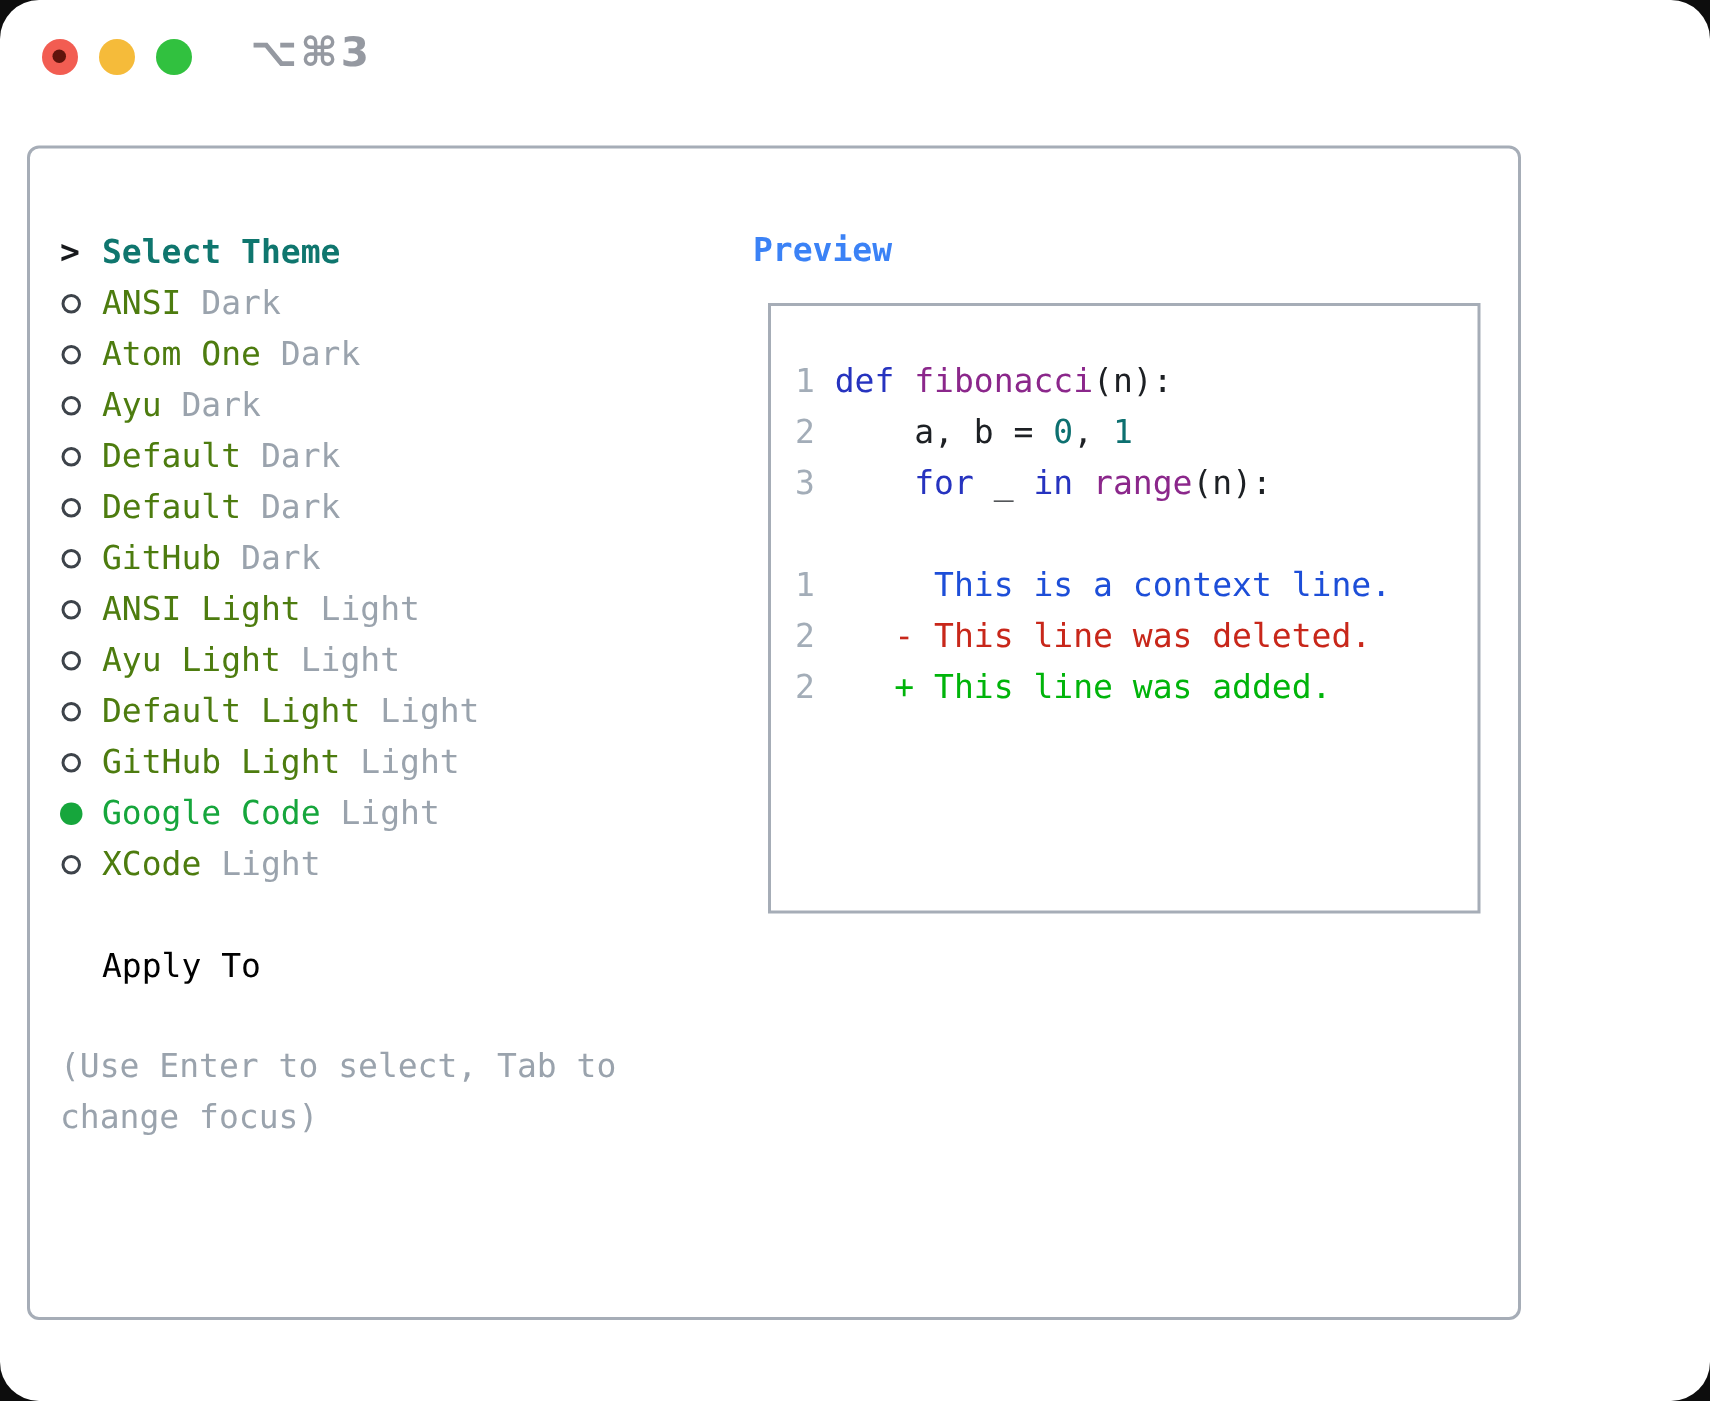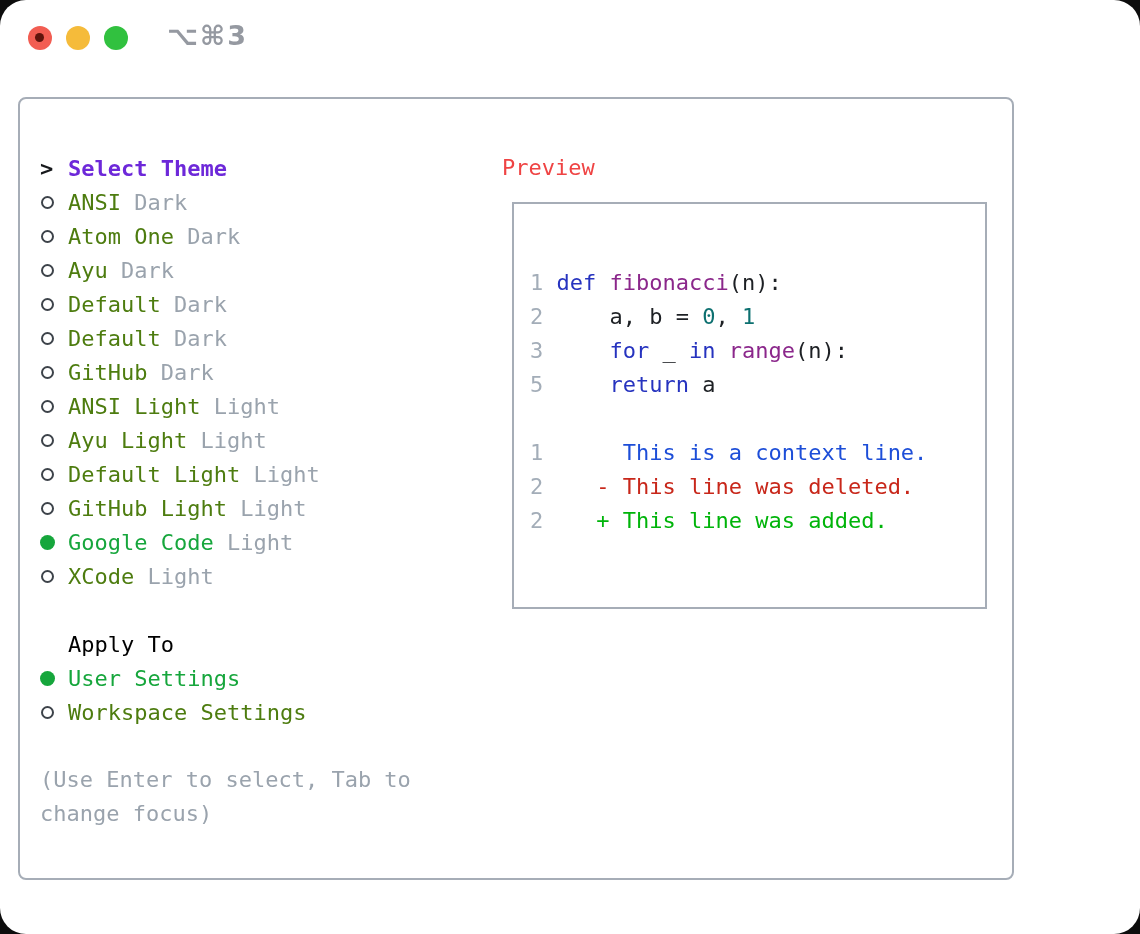--- a/index.html
+++ b/index.html
@@ -33,36 +33,36 @@
     border:2px solid #a6adb7; border-radius:8px; background:#fff;
   }
 
   
   .left-col { position:absolute; left:20px; top:52px; width:450px; }
   .row { display:flex; align-items:center; height:34px; font-size:22px; white-space:pre; }
   .cell-pre { width:28px; flex:0 0 28px; display:flex; align-items:center; }
   .caret { font-weight:bold; color:#17191c; font-size:22px; }
   .ring { width:13px; height:13px; border:2px solid #3d434a; border-radius:50%; margin-left:1px; }
   .dot  { width:15px; height:15px; background:#16a63c; border-radius:50%; }
-  .hd   { font-weight:bold; color:#6d28d9; }
+  .hd   { font-weight:bold; color:#0f766e; }
   .name { color:#4d7c0f; }
   .tag  { color:#9aa3ad; }
   .selected .name { color:#16a63c; }
   .spacer { height:34px; }
   .plain-hd { color:#000000; }
   .hint { height:34px; line-height:34px; font-size:22px; color:#9aa3ad; white-space:pre; }
 
   
   .preview-heading {
     position:absolute; left:482px; top:52px; height:34px; line-height:34px;
-    font-size:22px; font-weight:normal; color:#ef4444;
+    font-size:22px; font-weight:bold; color:#3b82f6;
   }
   .preview-box {
     position:absolute; left:492px; top:103px; width:475px; height:407px;
-    border:2px solid #a6adb7; background:#fff; padding:62px 0 0 16px; overflow:hidden;
+    border:2px solid #a6adb7; background:#fff; padding:34px 0 0 16px; overflow:hidden;
   }
   .code-line { height:34px; line-height:34px; font-size:22px; white-space:pre; }
   .ln     { color:#a3adb8; }
   .tk-pl  { color:#1d2024; }
   .tk-kw  { color:#2633bf; }
   .tk-fn  { color:#8b278b; }
   .tk-num { color:#0d7070; }
   .tk-ctx { color:#1d4ed8; }
   .tk-del { color:#c8271a; }
   .tk-add { color:#00b40a;text-align:center; }
@@ -102,41 +102,36 @@
           <div class="row item"><span class="cell-pre"><span class="ring"></span></span><span class="name">XCode</span><span class="tag"> Light</span></div>
         </div>
 
       <div class="spacer"></div>
 
       <div class="row">
         <span class="cell-pre"></span>
         <span class="plain-hd">Apply To</span>
       </div>
 
-      <div id="apply-list">
-          <div class="row item selected"><span class="cell-pre"><span class="dot"></span></span><span class="name">User Settings</span></div>
-          <div class="row item"><span class="cell-pre"><span class="ring"></span></span><span class="name">Workspace Settings</span></div>
-        </div>
 
       <div class="spacer"></div>
 
       <div id="hint-lines">
           <div class="hint">(Use Enter to select, Tab to</div>
           <div class="hint">change focus)</div>
         </div>
     </div>
 
     <div class="preview-heading">Preview</div>
 
     <div class="preview-box">
       <div id="code-lines">
           <div class="code-line"><span class="ln">1 </span><span class="tk-kw">def</span><span class="tk-pl"> </span><span class="tk-fn">fibonacci</span><span class="tk-pl">(n):</span></div>
           <div class="code-line"><span class="ln">2 </span><span class="tk-pl">    a, b = </span><span class="tk-num">0</span><span class="tk-pl">, </span><span class="tk-num">1</span></div>
           <div class="code-line"><span class="ln">3 </span><span class="tk-pl">    </span><span class="tk-kw">for</span><span class="tk-pl"> _ </span><span class="tk-kw">in</span><span class="tk-pl"> </span><span class="tk-fn">range</span><span class="tk-pl">(n):</span></div>
-          <div class="code-line"><span class="ln">5 </span><span class="tk-pl">    </span><span class="tk-kw">return</span><span class="tk-pl"> a</span></div>
           <div class="code-line"><span class="ln"> </span></div>
           <div class="code-line"><span class="ln">1 </span><span class="tk-ctx">     This is a context line.</span></div>
           <div class="code-line"><span class="ln">2 </span><span class="tk-del">   - This line was deleted.</span></div>
           <div class="code-line"><span class="ln">2 </span><span class="tk-add">   + This line was added.</span></div>
         </div>
     </div>
 
   </div>
 </div>
 

